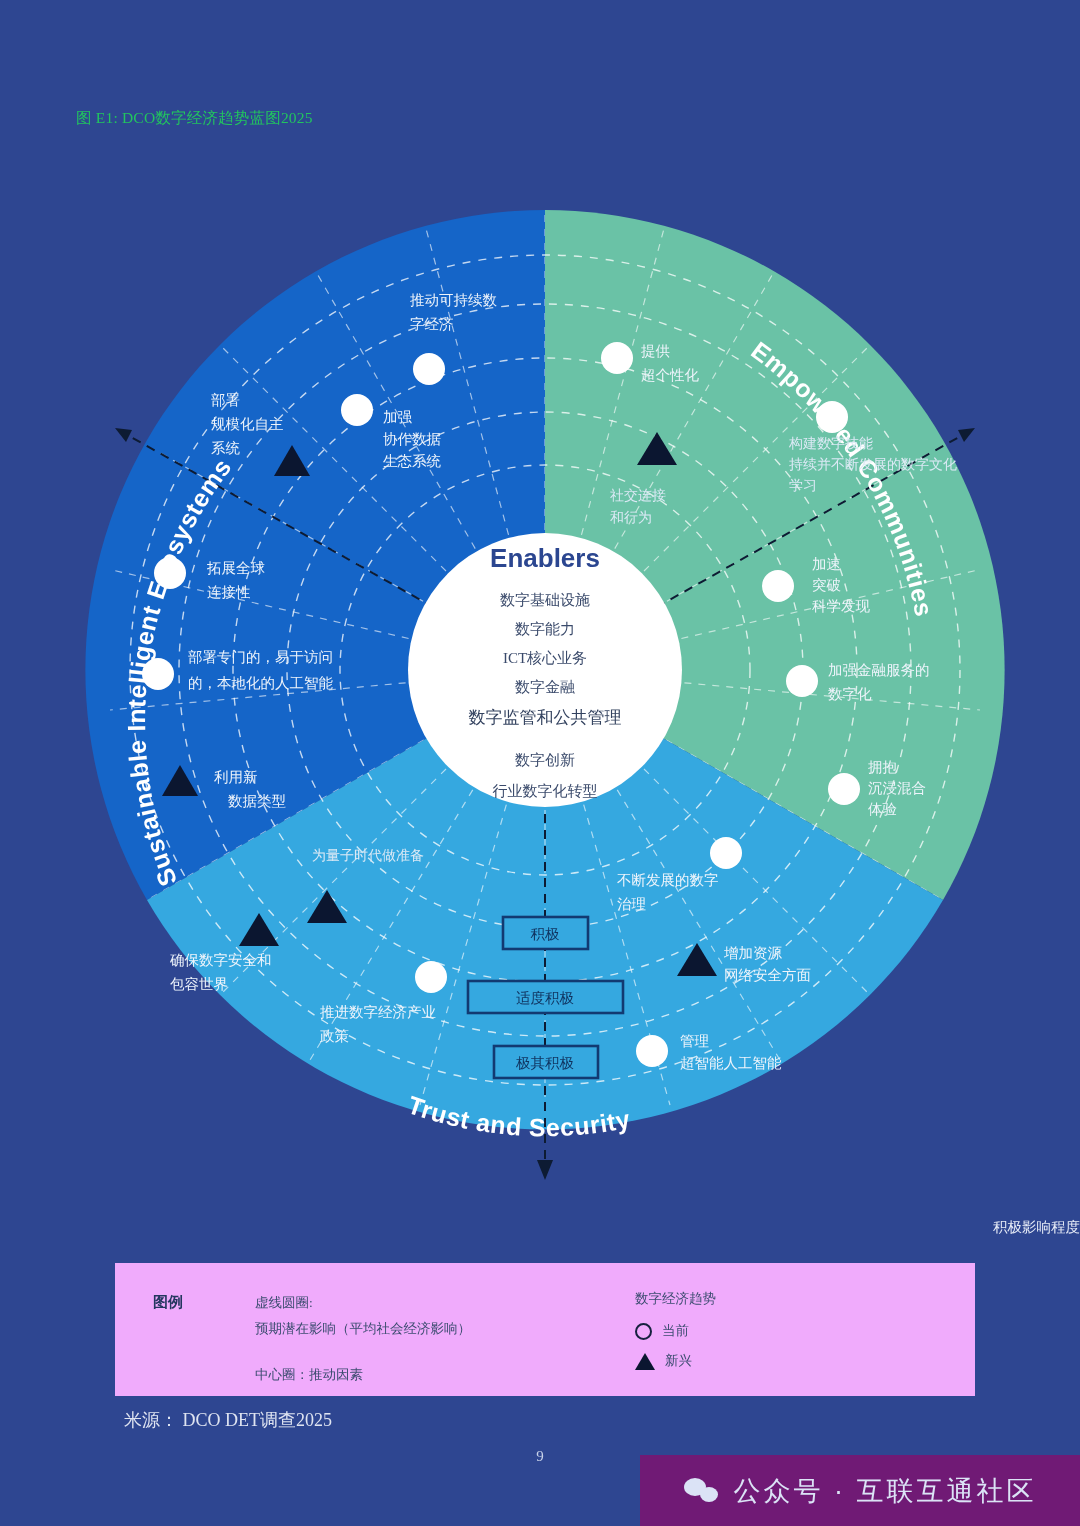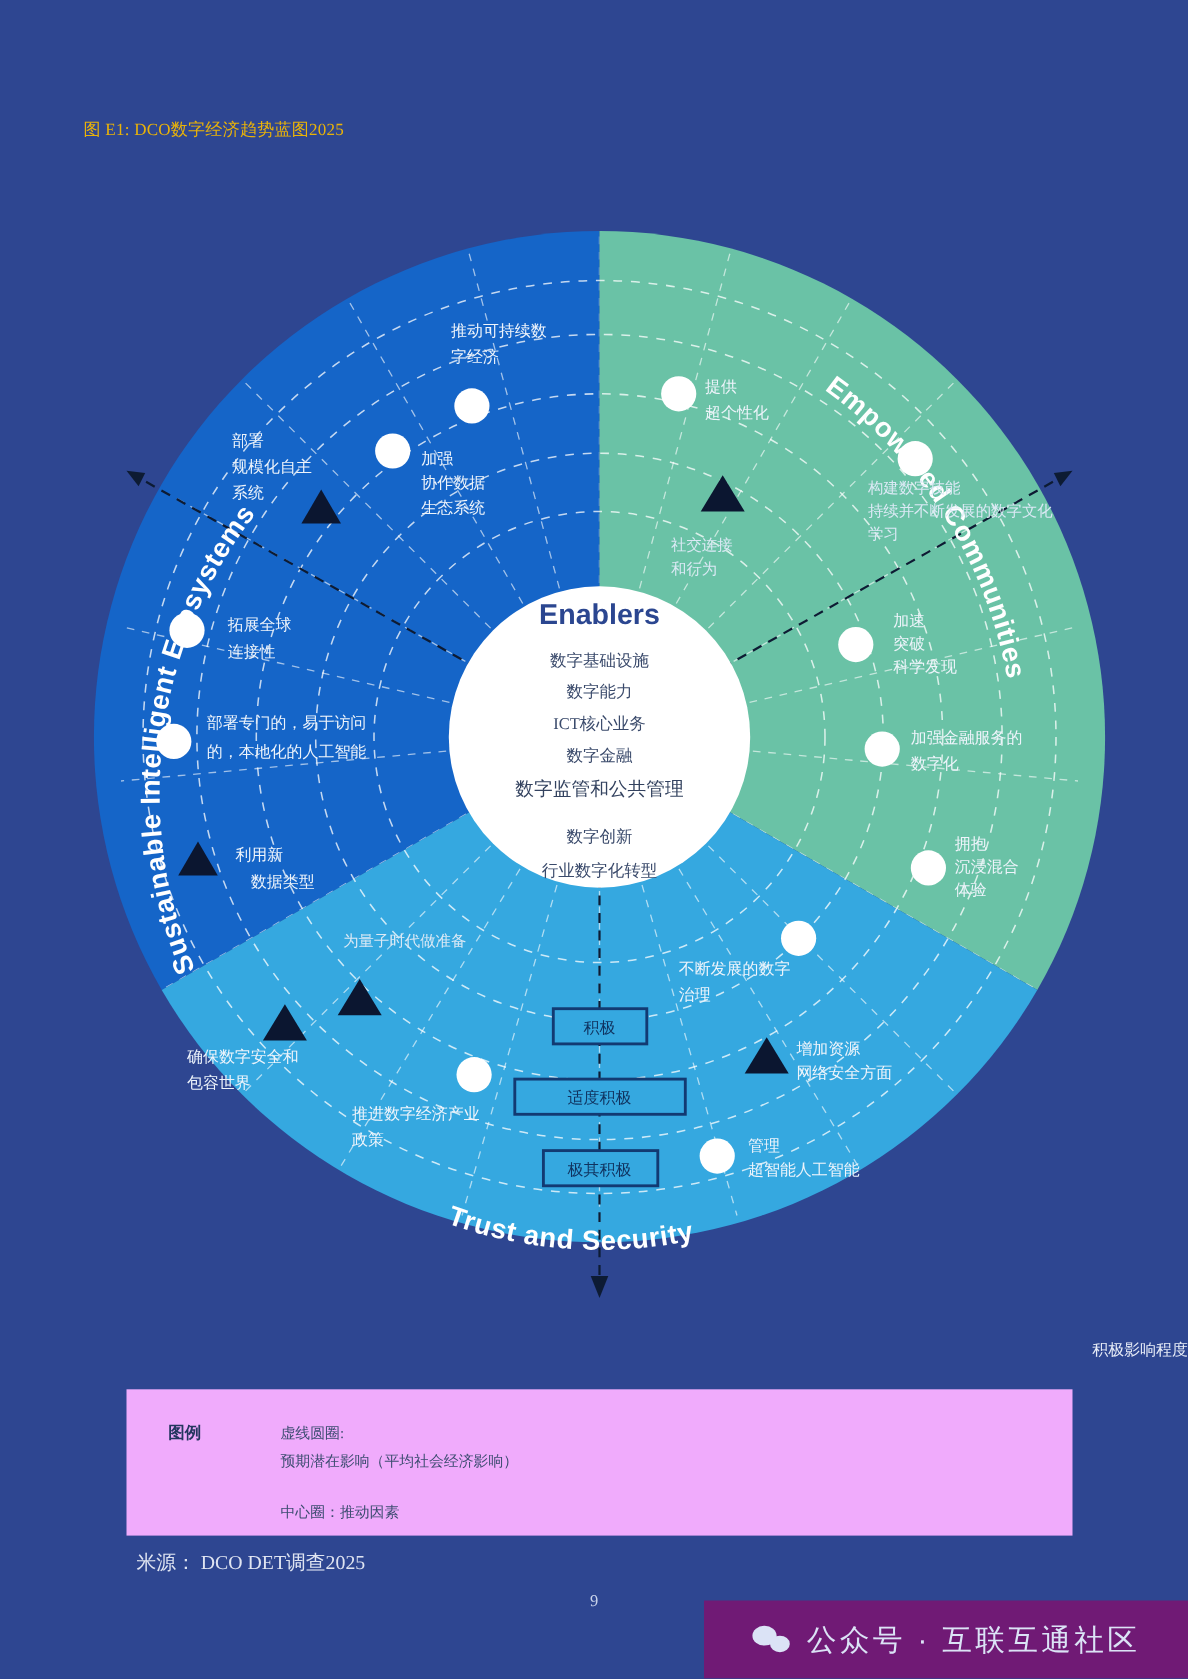--- a/index.html
+++ b/index.html
@@ -8,21 +8,21 @@
     width:1080px; height:1526px;
     background:#2e4691;
     font-family:"Liberation Sans", sans-serif;
     color:#ffffff;
     position:relative;
     overflow:hidden;
   }
   #fig-title {
     position:absolute; left:76px; top:108px;
     font-size:15.5px; letter-spacing:.2px;
-    color:#eab308; font-family:"Liberation Serif", serif;
+    color:#22c55e; font-family:"Liberation Serif", serif;
   }
   #wheel-wrap {
     position:absolute; left:0px; top:150px;
     width:1080px; height:1040px;
   }
   #wheel-svg { display:block; }
   .quad-label { font-weight:bold; fill:#ffffff; font-size:25px; letter-spacing:.6px; }
   .node-text { fill:#eef4fb; font-size:14.5px; font-family:"Liberation Sans", sans-serif; }
   .node-text-dim { fill:#dbe9f5; font-size:14px; }
   .center-head { fill:#2b4690; font-size:26px; font-weight:bold; font-family:"Liberation Sans", sans-serif; }
@@ -304,20 +304,31 @@
 <div id="axis-caption">积极影响程度</div>
 
 <div id="legend">
   <div class="lg-title">图例</div>
   <div class="lg-col1">
     <div class="lg-line">虚线圆圈:</div>
     <div class="lg-line">预期潜在影响（平均社会经济影响）</div>
     <div class="lg-gap"></div>
     <div class="lg-line">中心圈：推动因素</div>
   </div>
+  <div class="lg-col2">
+    <div class="lg-head">数字经济趋势</div>
+    <div class="lg-key">
+      <span class="key-circle"></span>
+      <span class="lbl">当前</span>
+    </div>
+    <div class="lg-key">
+      <span class="key-tri"></span>
+      <span class="lbl">新兴</span>
+    </div>
+  </div>
 </div>
 
 <div id="source">米源： DCO DET调查2025</div>
 <div id="page-num">9</div>
 
 <div id="watermark">
   <span class="wechat-icon">
     <span class="b1"></span>
       <span class="b2"></span>
   </span>

